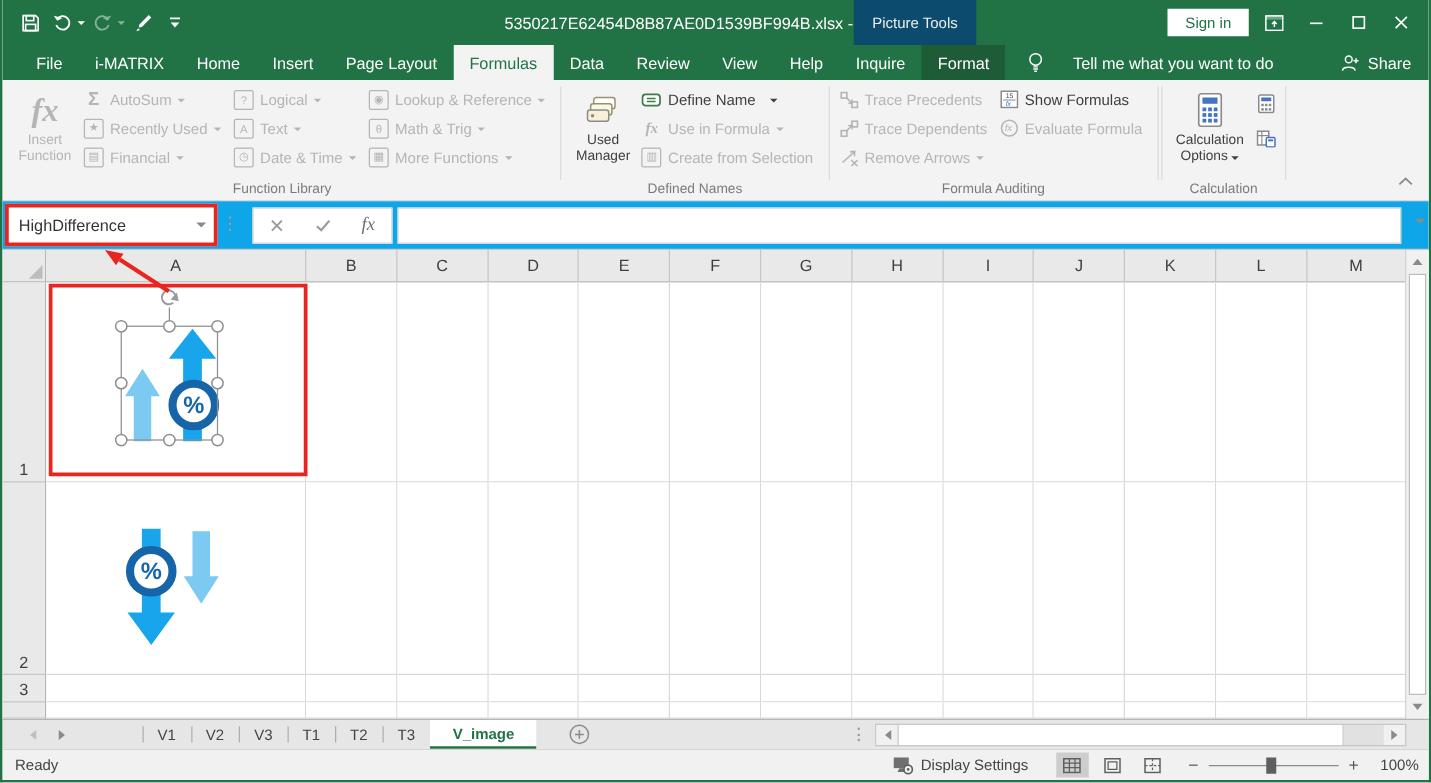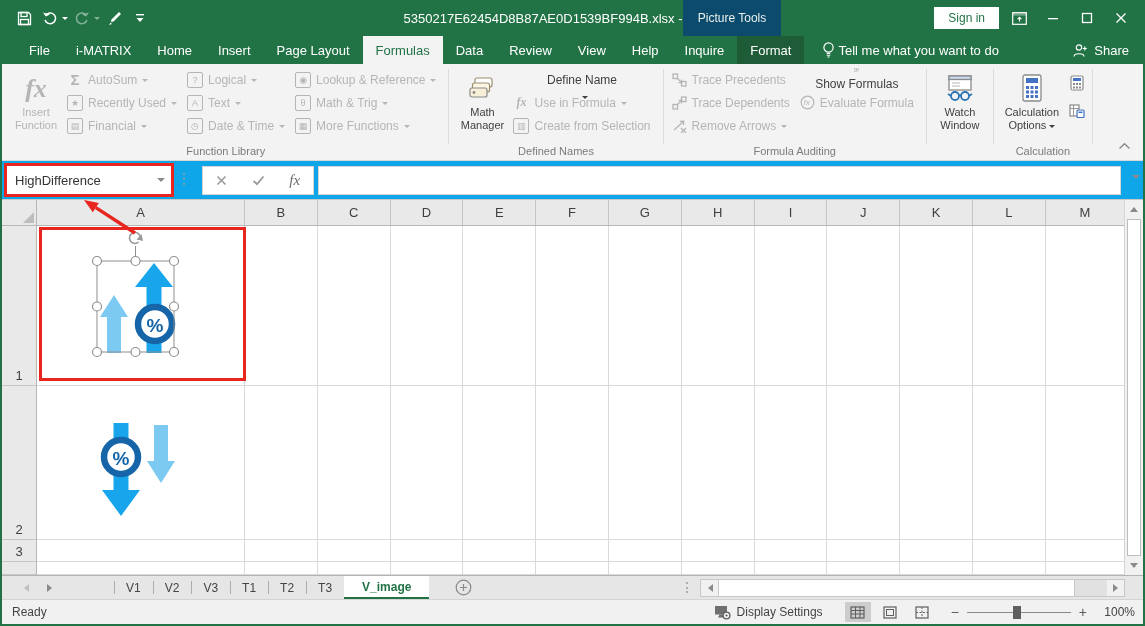--- a/index.html
+++ b/index.html
@@ -17,34 +17,34 @@
   .tbright{margin-left:auto;display:flex;align-items:center;gap:6px;padding-right:8px;z-index:2;}
   .signin{background:#fff;color:#217346;font-size:12px;border:none;padding:4px 14px;font-family:inherit;}
   .wbtn{width:28px;height:26px;display:flex;align-items:center;justify-content:center;}
 
   
   .tabrow{height:28px;background:#217346;display:flex;align-items:stretch;color:#fff;font-size:13px;}
   .tabstrip{display:flex;align-items:stretch;padding-left:14px;}
   .rtab{display:flex;align-items:center;padding:0 13px;cursor:default;white-space:nowrap;}
   .rtab.active{background:#f3f3f3;color:#217346;}
   .rtab.ctxtab{background:#1e5c38;}
-  .tellme{display:flex;align-items:center;gap:3px;padding:0 12px;margin-left:6px;white-space:nowrap;}
+  .tellme{display:flex;align-items:center;gap:23px;padding:0 12px;margin-left:6px;white-space:nowrap;}
   .spacer{flex:1;}
   .sharebtn{display:flex;align-items:center;gap:6px;padding:0 14px;}
 
   
   .ribbon{height:97px;background:#f3f3f3;border-bottom:1px solid #d8d8d8;display:flex;padding:0 2px;}
   .rgroup{display:flex;flex-direction:column;padding:2px 4px 0;}
   .rgc{display:flex;flex:1;}
   .glabel{font-size:11px;color:#7b7b7b;text-align:center;padding:0 2px 3px;white-space:nowrap;}
   .gsep{width:1px;background:#dcdcdc;margin:5px 1px 16px;}
   .rcol{display:flex;flex-direction:column;margin-right:4px;padding-top:2px;}
   .ri{height:23px;display:flex;align-items:center;font-size:12px;gap:5px;padding:0 3px;white-space:nowrap;}
   .dis{color:#b5b5b5;}
-  .en{color:#3f3f3f;flex-direction:column;}
+  .en{color:#3f3f3f;}
   .car{width:0;height:0;border:3.5px solid transparent;border-top-color:currentColor;margin-top:4px;}
   .ficon{width:16px;height:16px;border:1.4px solid currentColor;border-radius:2px;display:inline-flex;align-items:center;justify-content:center;font-size:9px;flex:none;}
   .sig{font-size:15px;font-weight:bold;flex:none;width:16px;text-align:center;}
   .fxit{font-family:"Liberation Serif","DejaVu Serif",serif;font-style:italic;font-weight:bold;}
   .bb{width:56px;display:flex;flex-direction:column;align-items:center;font-size:11px;line-height:13px;text-align:center;padding-top:4px;}
   .bicon{height:36px;display:flex;align-items:center;justify-content:center;}
   .caprow{display:flex;align-items:center;gap:3px;}
   .calcside{display:flex;flex-direction:column;justify-content:flex-start;gap:10px;padding-top:8px;margin-left:2px;}
   .smbtn{width:20px;height:18px;display:flex;align-items:center;justify-content:center;}
   .ribfill{flex:1;position:relative;}
@@ -292,21 +292,21 @@
       <div class="rgc">
         <div class="bb en">
           <span class="bicon">
             <svg width="28" height="28" viewBox="0 0 28 28">
                 <rect x="7" y="4" width="17" height="9" rx="2" fill="#fff" stroke="#9a8f6e" stroke-width="1.2"></rect>
                 <rect x="4.5" y="9" width="17" height="9" rx="2" fill="#fdf6e3" stroke="#9a8f6e" stroke-width="1.2"></rect>
                 <rect x="2" y="14" width="17" height="9" rx="2" fill="#f7efd8" stroke="#8a8a8a" stroke-width="1.2"></rect>
                 <circle cx="6" cy="18.5" r="1.4" fill="#8a8a8a"></circle>
               </svg>
           </span>
-          <span>Math</span>
+          <span>Used</span>
           <span>Manager</span>
         </div>
         <div class="rcol">
           <div class="ri en">
             <svg width="16" height="14" viewBox="0 0 16 14">
                 <rect x="1" y="2.5" width="14" height="9" rx="2.5" fill="#fff" stroke="#3a7d44" stroke-width="1.4"></rect>
                 <path d="M4.5 5.8 h7 M4.5 8.2 h7" stroke="#3a7d44" stroke-width="1.3"></path>
               </svg>
             <span>Define Name</span>
               <span class="car" style="margin-left:6px;"></span>
@@ -372,38 +372,20 @@
               </svg>
             <span>Evaluate Formula</span>
           </div>
         </div>
       </div>
       <div class="glabel">Formula Auditing</div>
     </div>
 
     <div class="gsep"></div>
 
-    <div class="rgroup">
-      <div class="rgc">
-        <div class="bb en">
-          <span class="bicon">
-            <svg width="30" height="30" viewBox="0 0 30 30">
-                <rect x="4" y="3" width="22" height="14" fill="#fff" stroke="#8a8a8a" stroke-width="1.3"></rect>
-                <rect x="4" y="3" width="22" height="3.5" fill="#c9daf0" stroke="#8a8a8a" stroke-width="1.3"></rect>
-                <path d="M7 10 h8 M7 13 h8" stroke="#b5b5b5" stroke-width="1.2"></path>
-                <circle cx="10" cy="23" r="4" fill="none" stroke="#2e75b6" stroke-width="1.8"></circle>
-                <circle cx="20" cy="23" r="4" fill="none" stroke="#2e75b6" stroke-width="1.8"></circle>
-                <path d="M14 23 q1 -2 2 0 M6 23 l-3 -2 M24 23 l3 -2" fill="none" stroke="#2e75b6" stroke-width="1.6"></path>
-              </svg>
-          </span>
-          <span>Watch</span>
-          <span>Window</span>
-        </div>
-      </div>
-    </div>
 
     <div class="gsep"></div>
 
     <div class="rgroup">
       <div class="rgc">
         <div class="bb en" style="width:66px;">
           <span class="bicon">
             <svg width="26" height="30" viewBox="0 0 26 30">
                 <rect x="4" y="2" width="18" height="26" rx="2" fill="#fff" stroke="#8a8a8a" stroke-width="1.3"></rect>
                 <rect x="7" y="5" width="12" height="5" fill="#4472c4"></rect>

